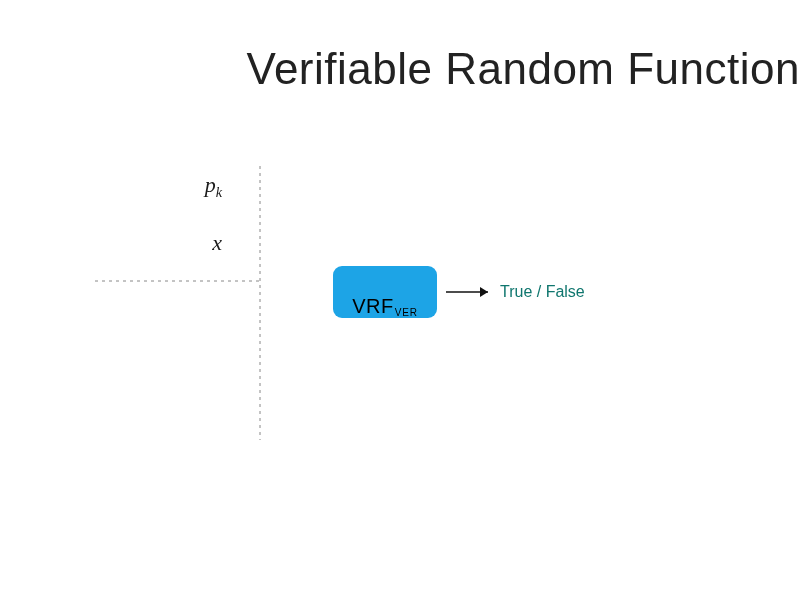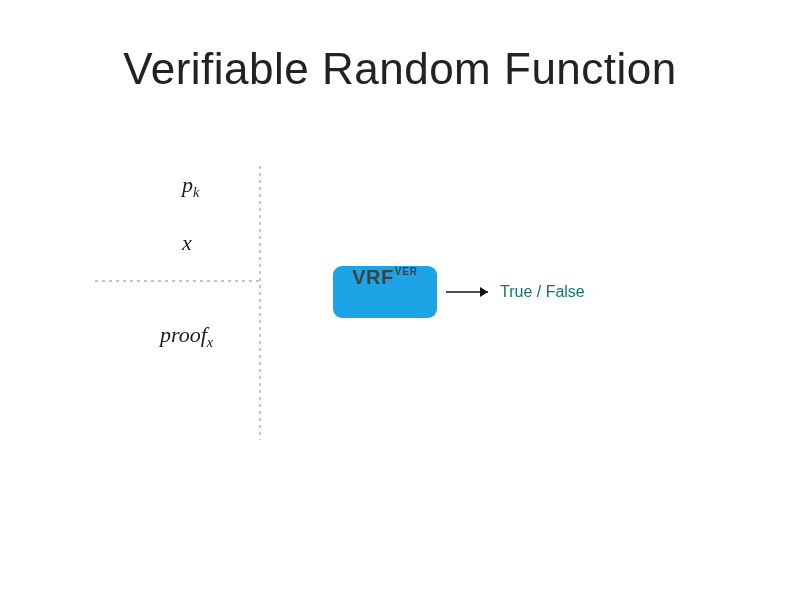--- a/index.html
+++ b/index.html
@@ -10,61 +10,61 @@
       font-family: "Helvetica Neue", Helvetica, Arial, sans-serif;
       font-weight: 300;
       position: relative;
       overflow: hidden;
     }
     .title {
       position: absolute;
       top: 44px;
       left: 0;
       right: 0;
-      text-align: center;
+      text-align: right;
       font-size: 44px;
       font-weight: 300;
       color: #222;
       letter-spacing: 0.5px;
     }
     .diagram {
       position: absolute;
       top: 140px;
       left: 0;
       width: 800px;
       height: 360px;
     }
     .input-label {
       position: absolute;
       font-family: "Times New Roman", Georgia, serif;
       font-style: italic;
       font-size: 22px;
       color: #1a1a1a;
-      text-align: left;
+      text-align: right;
     }
     .sub {
       font-size: 0.65em;
       font-style: italic;
       position: relative;
       top: 0.35em;
     }
     .vrf-box {
       position: absolute;
       left: 333px;
       top: 126px;
       width: 104px;
       height: 52px;
       background: #1DA4E6;
       border-radius: 9px;
       display: flex;
-      align-items: flex-start;
+      align-items: flex-end;
       justify-content: center;
-      color: #404040;
+      color: #000000;
       font-family: "Helvetica Neue", Helvetica, Arial, sans-serif;
-      font-weight: 700;
+      font-weight: 400;
       letter-spacing: 0.5px;
     }
     .vrf-main { font-size: 20px; }
     .vrf-sub { font-size: 10px; letter-spacing: 0.8px; margin-left: 1px; }
     .output-label {
       position: absolute;
       left: 500px;
       top: 143px;
       font-family: "Helvetica Neue", Helvetica, Arial, sans-serif;
       font-size: 16px;
@@ -97,23 +97,20 @@
     <line x1="260" y1="26" x2="260" y2="300" stroke="#888" stroke-width="1" stroke-dasharray="3,4"></line>
     <line x1="95" y1="141" x2="260" y2="141" stroke="#888" stroke-width="1" stroke-dasharray="3,4"></line>
   </svg>
 
   <div class="input-label" style="left:182px; top:32px; width:40px;">
     <span>p</span><span class="sub">k</span>
   </div>
 
   <div class="input-label" style="left:182px; top:90px; width:40px;">x</div>
 
-  <div class="input-label" style="left:160px; top:182px; width:80px;">
-    <span>proof</span><span class="sub">x</span>
-  </div>
 
 
   <div class="vrf-box">
     <span class="vrf-main">VRF</span>
       <span class="vrf-sub">VER</span>
   </div>
 
   <svg class="arrow">
     <line x1="446" y1="152" x2="488" y2="152" stroke="#111" stroke-width="1.5"></line>
     <polygon points="488,152 480,147 480,157" fill="#111"></polygon>

